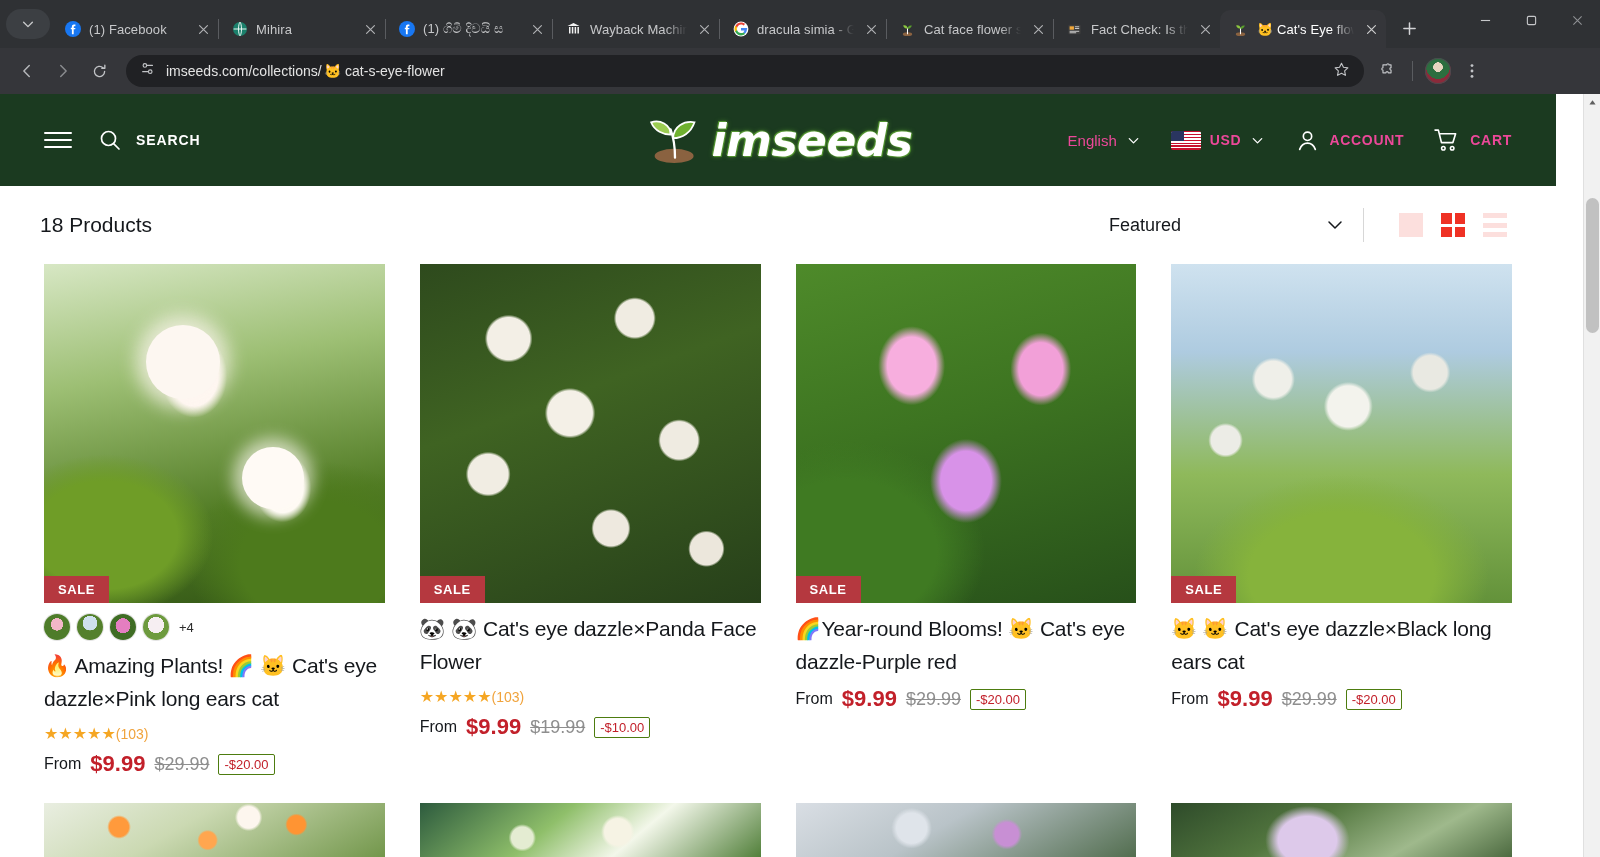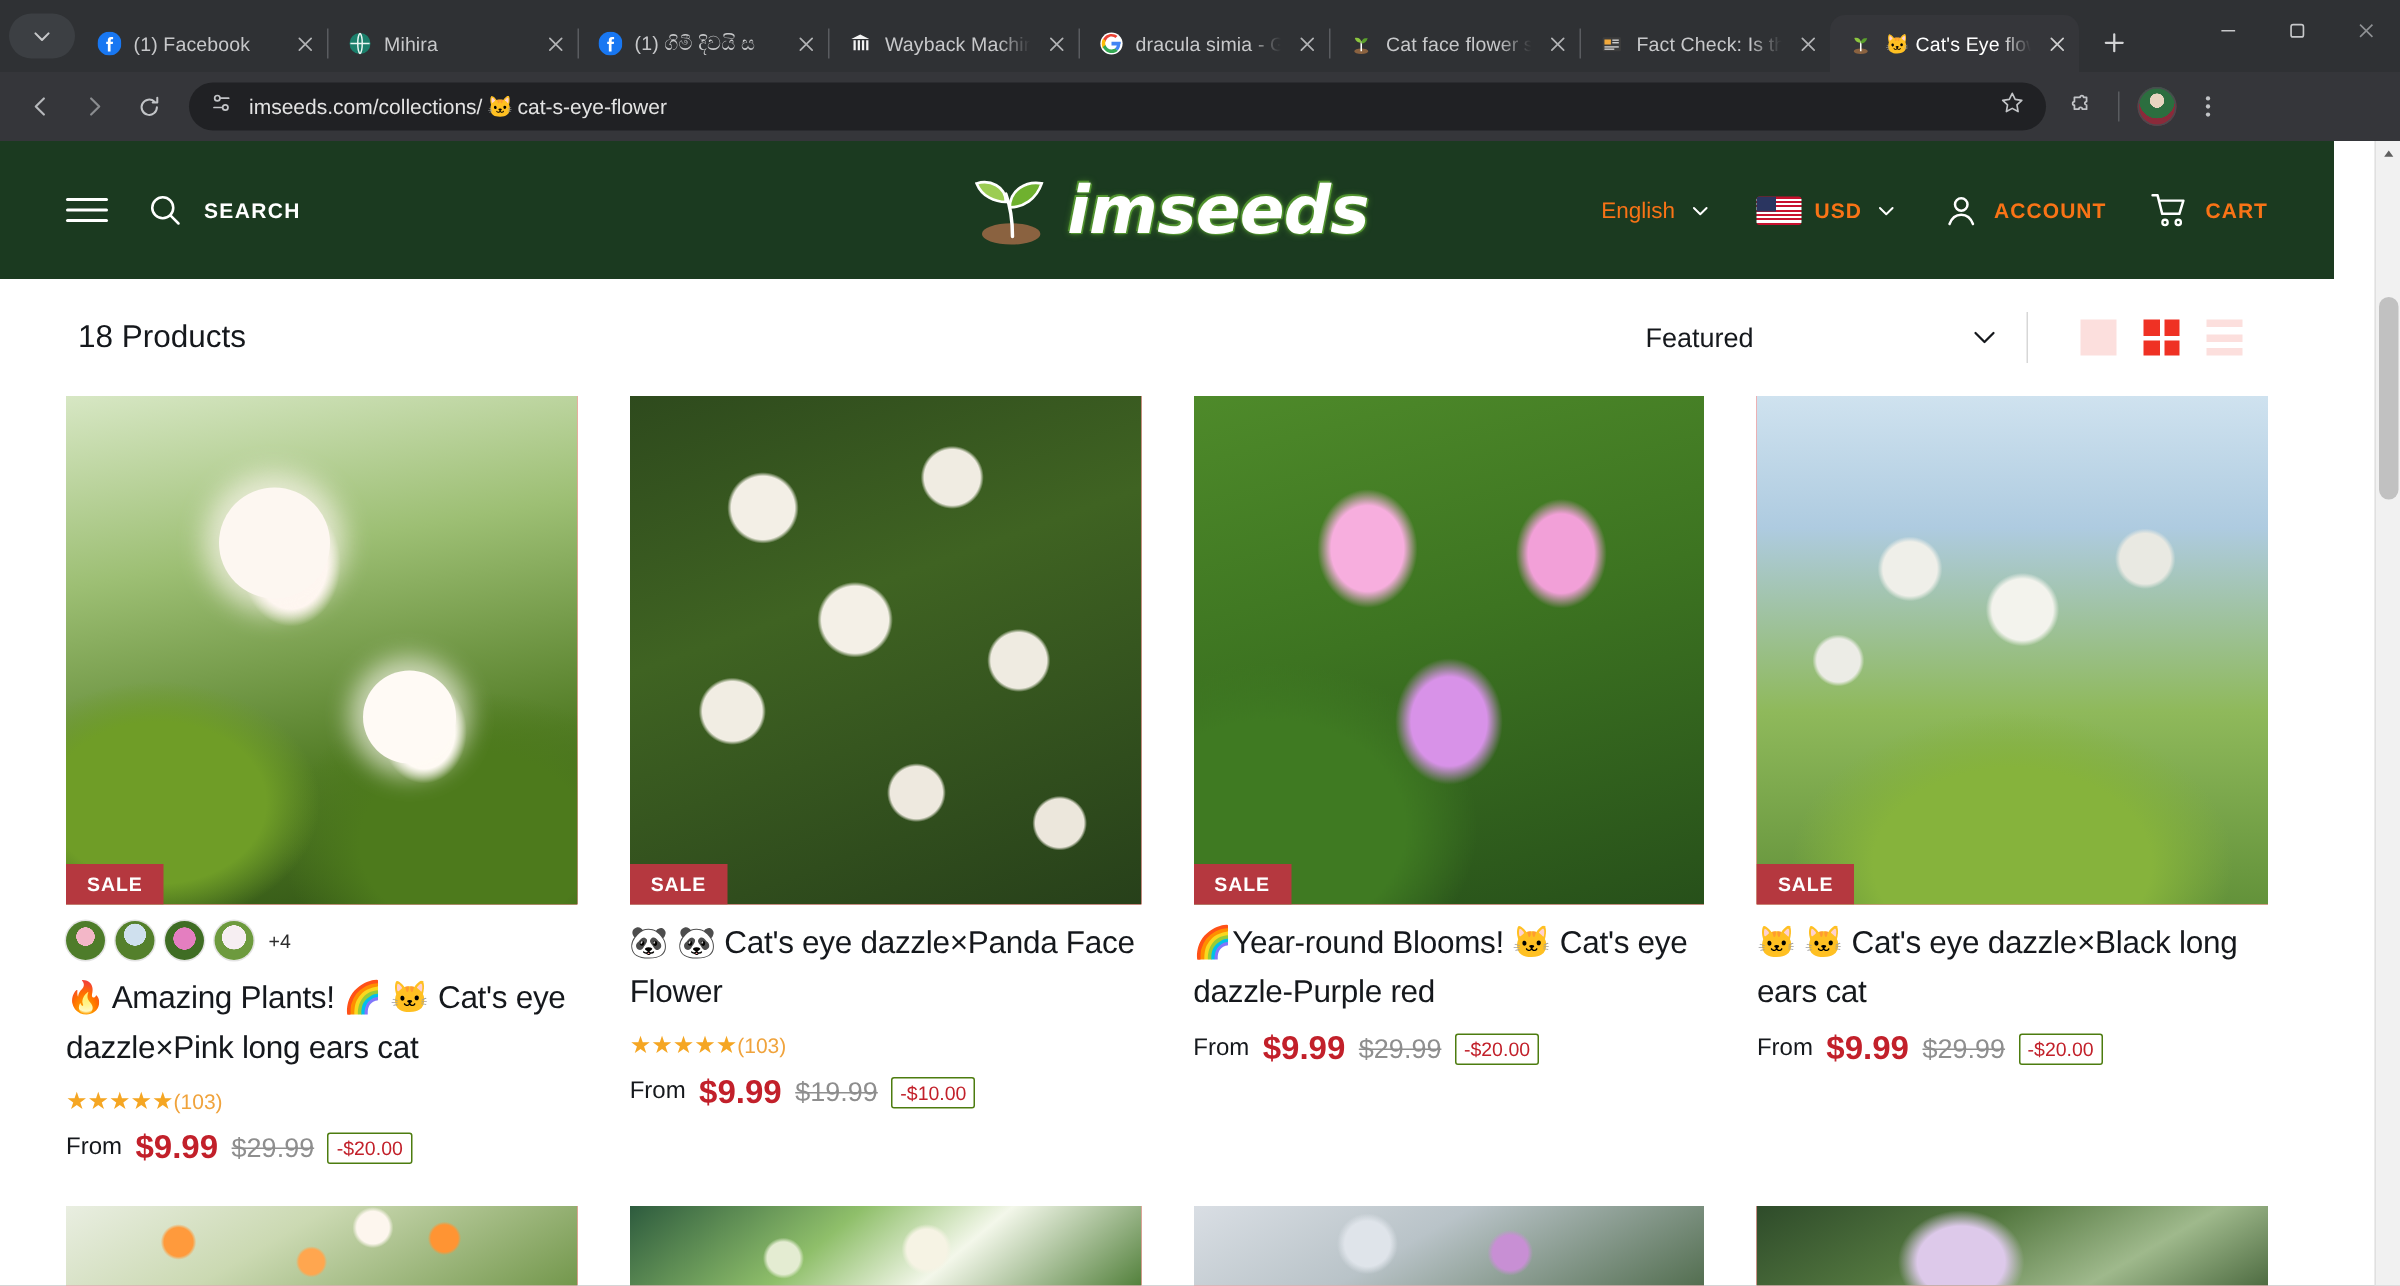--- a/index.html
+++ b/index.html
@@ -106,36 +106,36 @@
   }
   .logo { display:flex; align-items:center; gap:6px; }
   .logo-text {
     color:#ffffff; font-size:44px; font-weight:700; font-style:italic;
     letter-spacing:-0.5px;
     text-shadow: 0 0 2px #5fa03a, 0 0 5px #4e8f2e, 1px 1px 0 #4e8f2e, -1px -1px 0 #4e8f2e;
     font-family:"DejaVu Sans", sans-serif;
   }
 
   .hdr-right { margin-left:auto; display:flex; align-items:center; gap:30px; z-index:2; }
-  .hdr-item { display:flex; align-items:center; gap:9px; color:#f97316; }
+  .hdr-item { display:flex; align-items:center; gap:9px; color:#ec4899; }
   .hdr-item .lbl { font-size:14px; font-weight:700; letter-spacing:.7px; }
   .hdr-item .lbl.norm { font-weight:400; letter-spacing:0; font-size:15px; }
   .flag {
     width:30px; height:19px; flex:0 0 auto; border-radius:2px; overflow:hidden;
     background: repeating-linear-gradient(to bottom, #c8102e 0 1.45px, #ffffff 1.45px 2.9px);
     position:relative;
   }
   .flag::before {
     content:""; position:absolute; left:0; top:0; width:13px; height:10px;
     background:#2a3560;
   }
 
   
   .coll-bar {
-    width:1556px; padding: 0 52px; height:78px;
+    width:1556px; padding: 0 40px; height:78px;
     display:flex; align-items:center;
   }
   .count { font-size:21px; color:#15181c; }
   .coll-right { margin-left:auto; display:flex; align-items:center; gap:0; }
   .sortby {
     display:flex; align-items:center; gap:0; width:244px;
     justify-content:space-between; padding-right:8px;
   }
   .sortby .sv { font-size:18px; color:#15181c; }
   .view-toggles { display:flex; align-items:center; gap:0; }
@@ -148,21 +148,21 @@
   .vt-list i { height:5px; background:#fcdfdd; display:block; }
 
   
   .grid {
     width:1556px; padding: 0 44px;
     display:grid; grid-template-columns: repeat(4, 1fr); column-gap:35px; row-gap:26px;
   }
   .card { display:flex; flex-direction:column; }
   .thumb {
     width:100%; height:339px; position:relative; overflow:hidden;
-    background:#ef4444;
+    background:#701a75;
   }
   .thumb-2 { height:60px; }
   .sale-badge {
     position:absolute; left:0; bottom:0;
     background:#b5383f; color:#ffffff;
     font-size:13px; font-weight:700; letter-spacing:.6px;
     padding: 6px 14px;
   }
   .swatches { display:flex; align-items:center; gap:7px; margin-top:11px; }
   .swatch {

